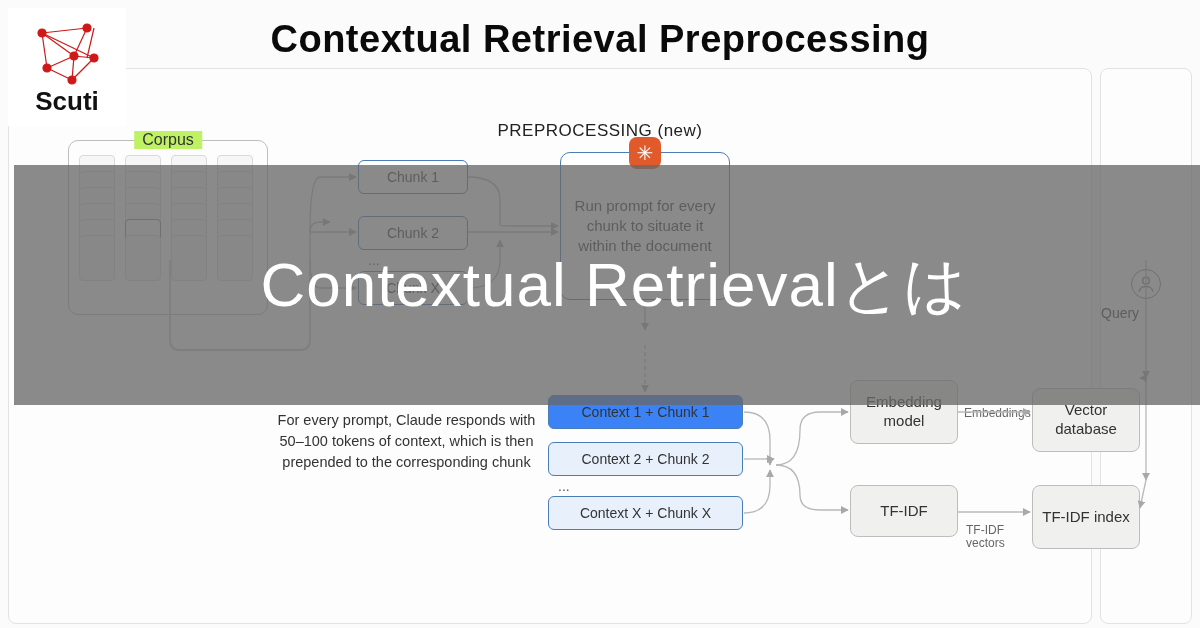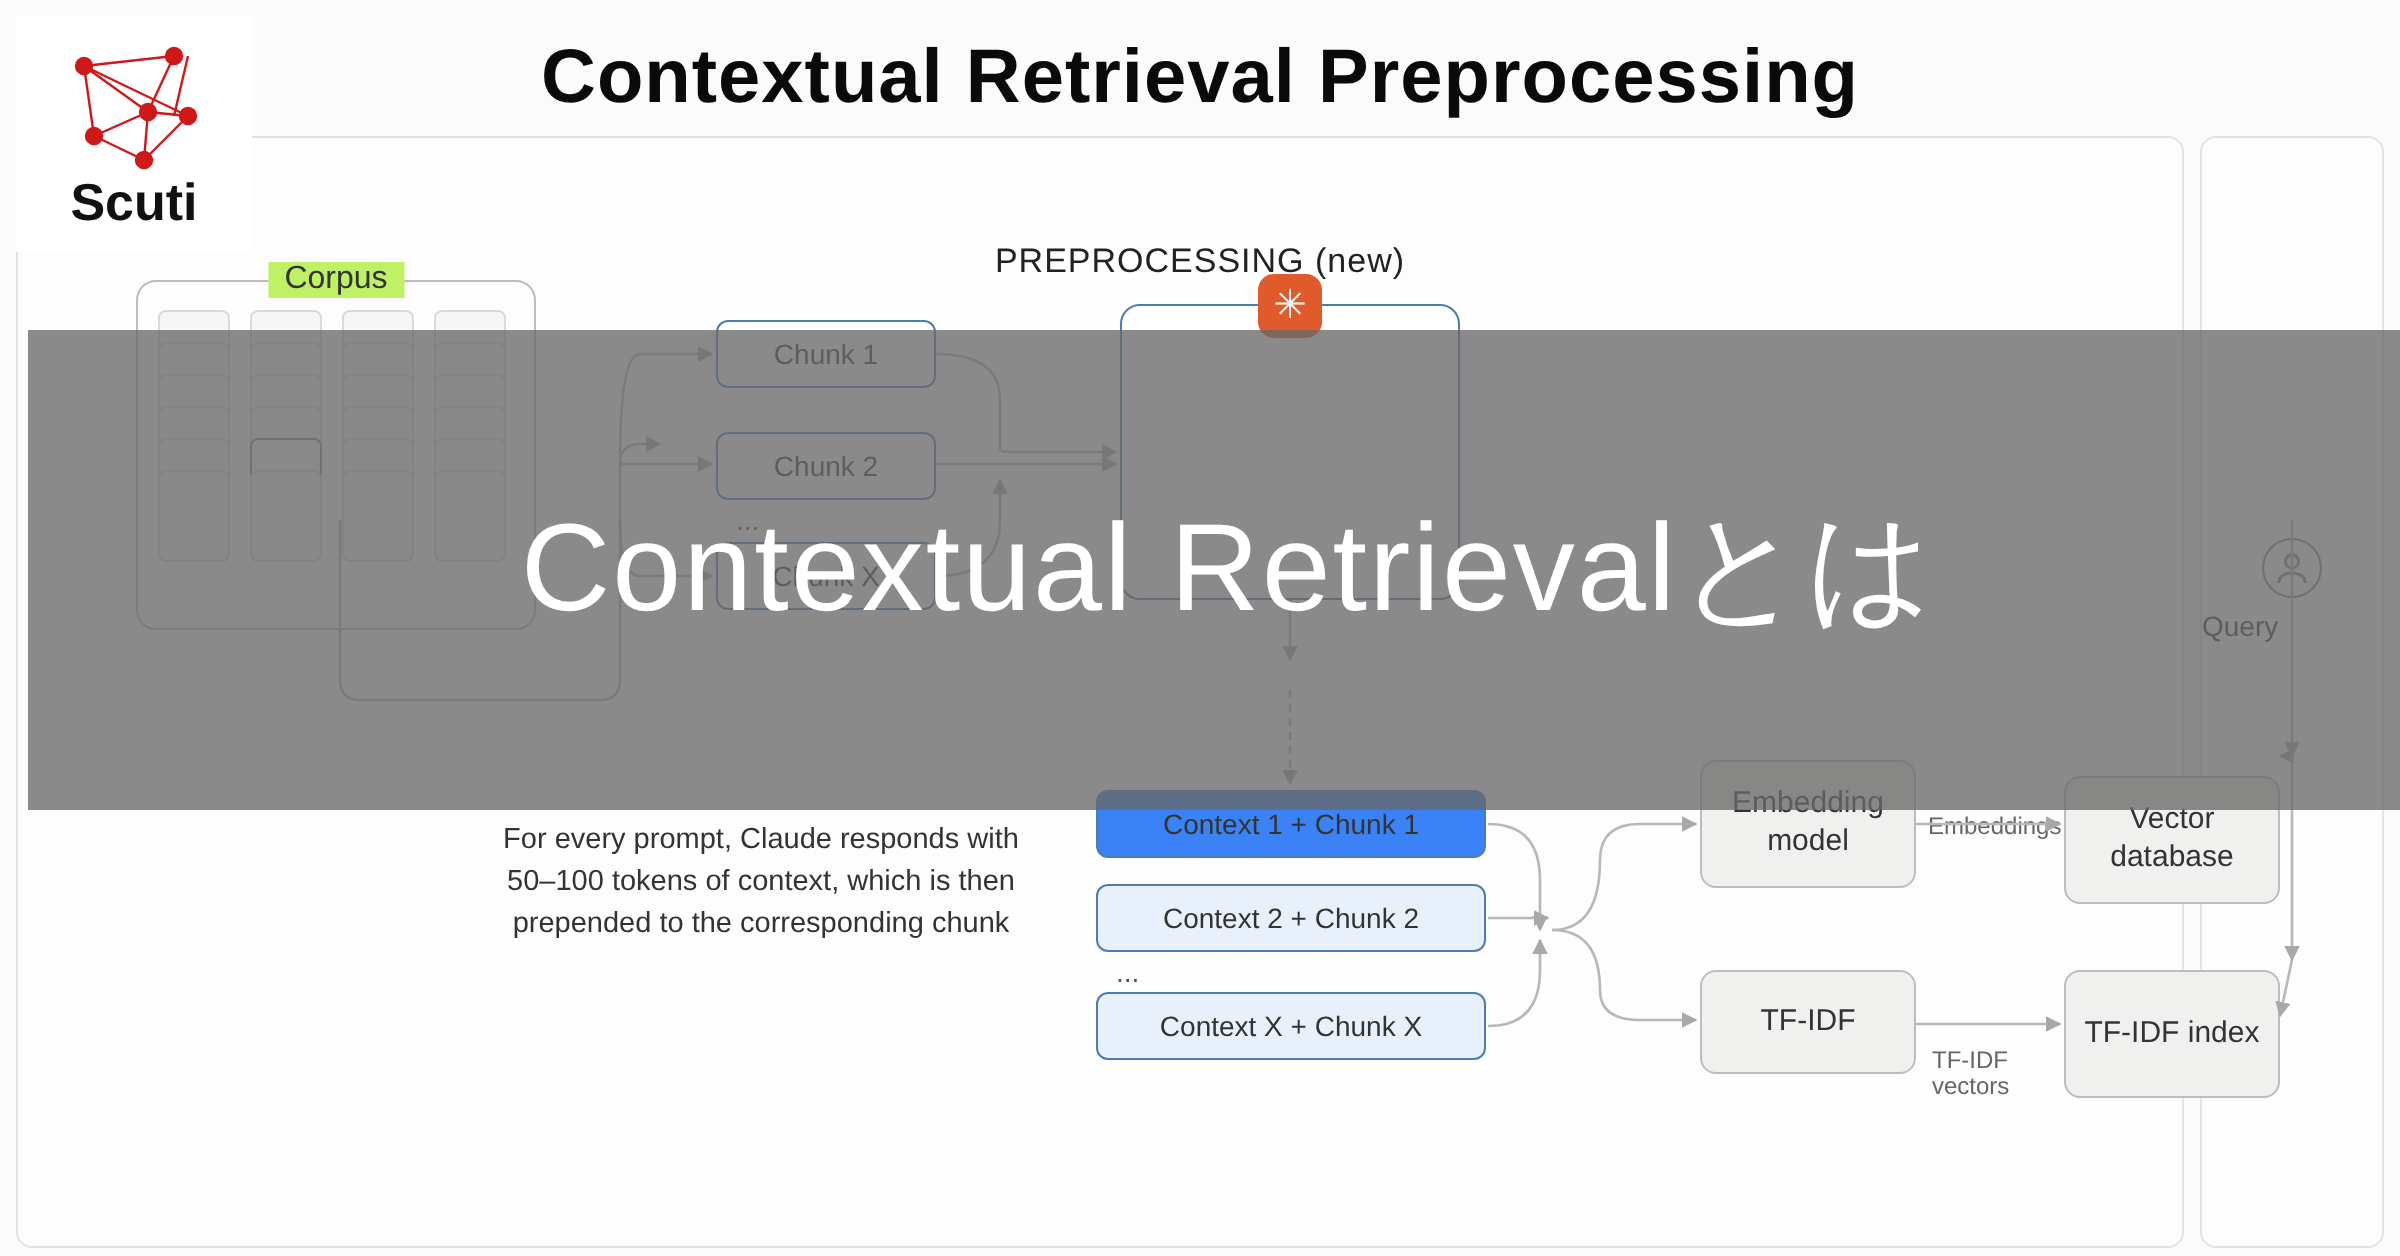--- a/index.html
+++ b/index.html
@@ -182,21 +182,21 @@
     line-height: 1.25;
     padding: 6px;
   }
   .small-label {
     position: absolute;
     font-size: 12px;
     color: #666;
   }
   .footnote {
     position: absolute;
-    top: 410px; left: 248px;
+    top: 410px; left: 274px;
     width: 265px;
     text-align: center;
     font-size: 14.5px;
     color: #333;
     line-height: 1.45;
   }
   .ellipsis {
     position: absolute;
     font-size: 14px;
     color: #555;
@@ -327,20 +327,21 @@
   </div>
 </div>
 
 <div class="chunk" style="top:160px; left:358px">Chunk 1</div>
 <div class="chunk" style="top:216px; left:358px">Chunk 2</div>
 <div class="ellipsis" style="top:252px; left:368px">...</div>
 <div class="chunk" style="top:271px; left:358px">Chunk X</div>
 
 <div class="prompt-box">
   <div class="prompt-icon">✳</div>
+  <span>Run prompt for every chunk to situate it within the document</span>
 </div>
 
 <div class="ctx-chunk ctx1" style="top:395px; left:548px">Context 1 + Chunk 1</div>
 <div class="ctx-chunk ctx2" style="top:442px; left:548px">Context 2 + Chunk 2</div>
 <div class="ellipsis" style="top:478px; left:558px">...</div>
 <div class="ctx-chunk ctx2" style="top:496px; left:548px">Context X + Chunk X</div>
 
 <div class="footnote">For every prompt, Claude responds with 50–100 tokens of context, which is then prepended to the corresponding chunk</div>
 
 <div class="proc-box" style="top:380px; left:850px; width:108px; height:64px">Embedding model</div>

